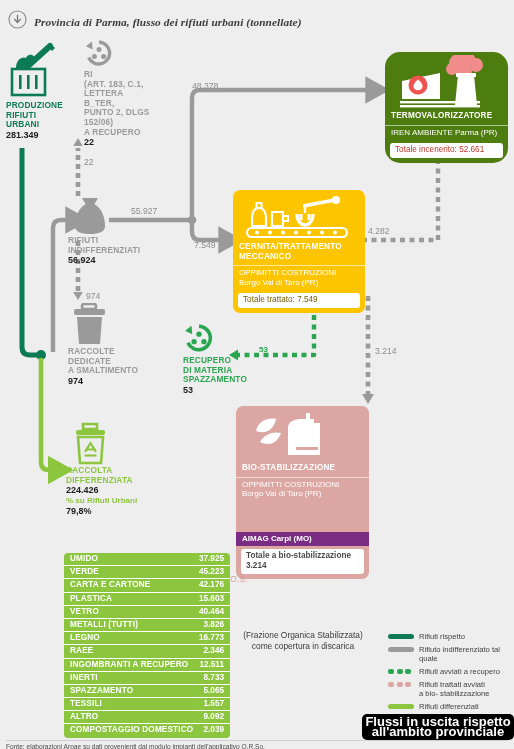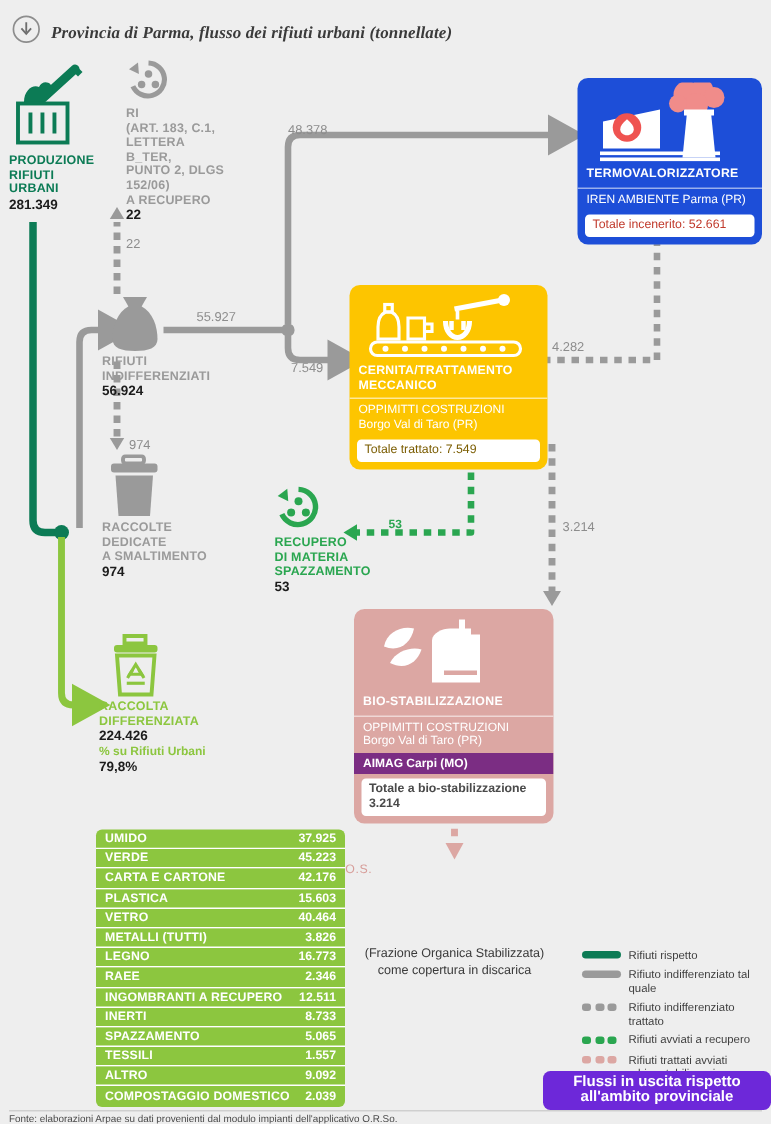--- a/index.html
+++ b/index.html
@@ -52,24 +52,24 @@
     line-height:9.5px; padding:0 6px 4px 6px;
   }
   .card-band {
     font-size:8px; line-height:9.6px; padding:2px 6px 3px 6px;
   }
   .card-total {
     background:#ffffff; margin:3px 5px 5px 5px; border-radius:3px;
     font-size:8.2px; font-weight:normal; padding:2px 5px 3px 5px;
     line-height:10px;
   }
-  .band-purple { background:#7b2d83; color:#ffffff; font-weight:bold; }
-
-  
-  .card.red { background:#1d4ed8; }
+  .band-purple { background:#7b2d83; color:#ffffff; font-weight:bold;margin-top:30px; }
+
+  
+  .card.red { background:#4d7c0f;border-radius:15px; }
   .card.red .card-title { color:#ffffff; border-bottom:1px solid rgba(255,255,255,.55); }
   .card.red .card-band { color:#ffffff; }
   .card.red .card-total { color:#c0392b; }
   
   .card.yellow { background:#fdc500; }
   .card.yellow .card-title { color:#ffffff; }
   .card.yellow .card-band { color:#ffffff; border-top:1px solid rgba(255,255,255,.6);}
   .card.yellow .card-total { color:#7a5c00; }
   
   .card.pink { background:#dca7a3; }
@@ -83,42 +83,42 @@
     text-align:left; width:160px; letter-spacing:.4px;
   }
   .fos-text {
     position:absolute; font-size:8.4px; color:#3a3a3a; text-align:center;
     width:200px; line-height:11px;margin-top:44px;
   }
 
   
   .rdtable { position:absolute; left:64px; top:553px; width:166px; }
   .rdrow {
-    display:flex; justify-content:space-between; align-items:center;
+    display:flex; justify-content:space-between; align-items:flex-start;
     background:#8cc63f; color:#ffffff;
     font-size:8.2px; font-weight:bold; letter-spacing:.15px;
     padding:1px 6px 2px 6px; height:13.2px;
     border-bottom:1px solid #ffffff;
   }
   .rdrow:first-child { border-top-left-radius:4px; border-top-right-radius:4px; }
   .rdrow:last-child { border-bottom:none; border-bottom-left-radius:4px; border-bottom-right-radius:4px; }
   .rdrow .v { letter-spacing:0; }
 
   
   .legend { position:absolute; left:388px; top:632px; width:126px; }
   .lrow { display:flex; align-items:flex-start; gap:5px; margin-bottom:3.2px; }
   .lrow .swatch { width:26px; height:10px; flex:0 0 26px; position:relative; }
   .lrow .ltxt { font-size:7.6px; color:#3f3f3f; line-height:9.2px; }
   .sw-solid { border-radius:3px; height:5px; margin-top:2px; }
   .sw-dots { display:flex; gap:2.5px; margin-top:2.5px; }
   .sw-dots i { display:block; width:6px; height:5px; border-radius:2px; }
   .legend-btn {
     position:absolute; left:362px; top:714px; width:152px; height:26px;
-    background:#6d28d9; border-radius:5px; color:#fff;
-    font-size:10px; font-weight:bold; text-align:center;
+    background:#000000; border-radius:5px; color:#fff;
+    font-size:13px; font-weight:bold; text-align:center;
     display:flex; align-items:center; justify-content:center; line-height:10px;
   }
 
   
   .footer {
     position:absolute; left:6px; top:740px; width:502px;
     font-size:6.6px; color:#4a4a4a; border-top:1px solid #cfcfcf;
     padding-top:2px; white-space:nowrap; overflow:hidden;
   }
 </style>
@@ -494,30 +494,20 @@
     </div>
     <div class="lrow">
       <span class="swatch">
         <span class="sw-solid" style="display:block;background:#9a9a9a;"></span>
       </span>
       <span class="ltxt">Rifiuto indifferenziato tal quale</span>
     </div>
     <div class="lrow">
       <span class="swatch">
         <span class="sw-dots">
-            <i style="background:#9a9a9a"></i>
-            <i style="background:#9a9a9a"></i>
-            <i style="background:#9a9a9a"></i>
-          </span>
-      </span>
-      <span class="ltxt">Rifiuto indifferenziato trattato</span>
-    </div>
-    <div class="lrow">
-      <span class="swatch">
-        <span class="sw-dots">
             <i style="background:#2aa650"></i>
             <i style="background:#2aa650"></i>
             <i style="background:#2aa650"></i>
           </span>
       </span>
       <span class="ltxt">Rifiuti avviati a recupero</span>
     </div>
     <div class="lrow">
       <span class="swatch">
         <span class="sw-dots">

